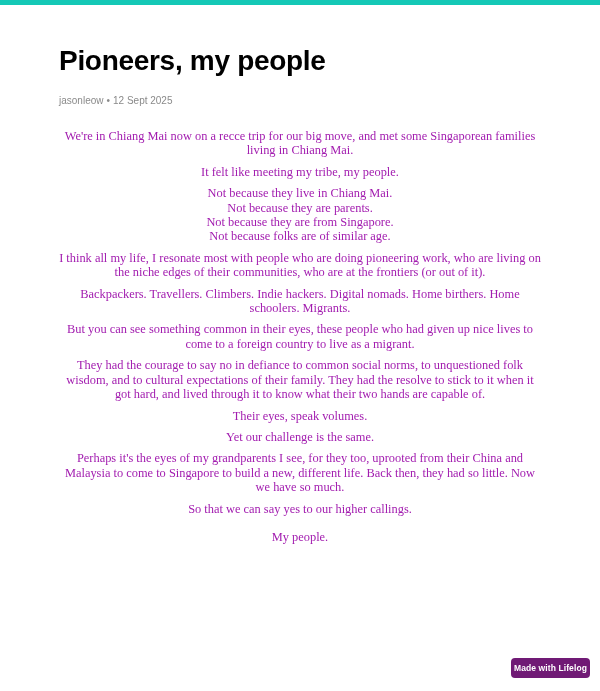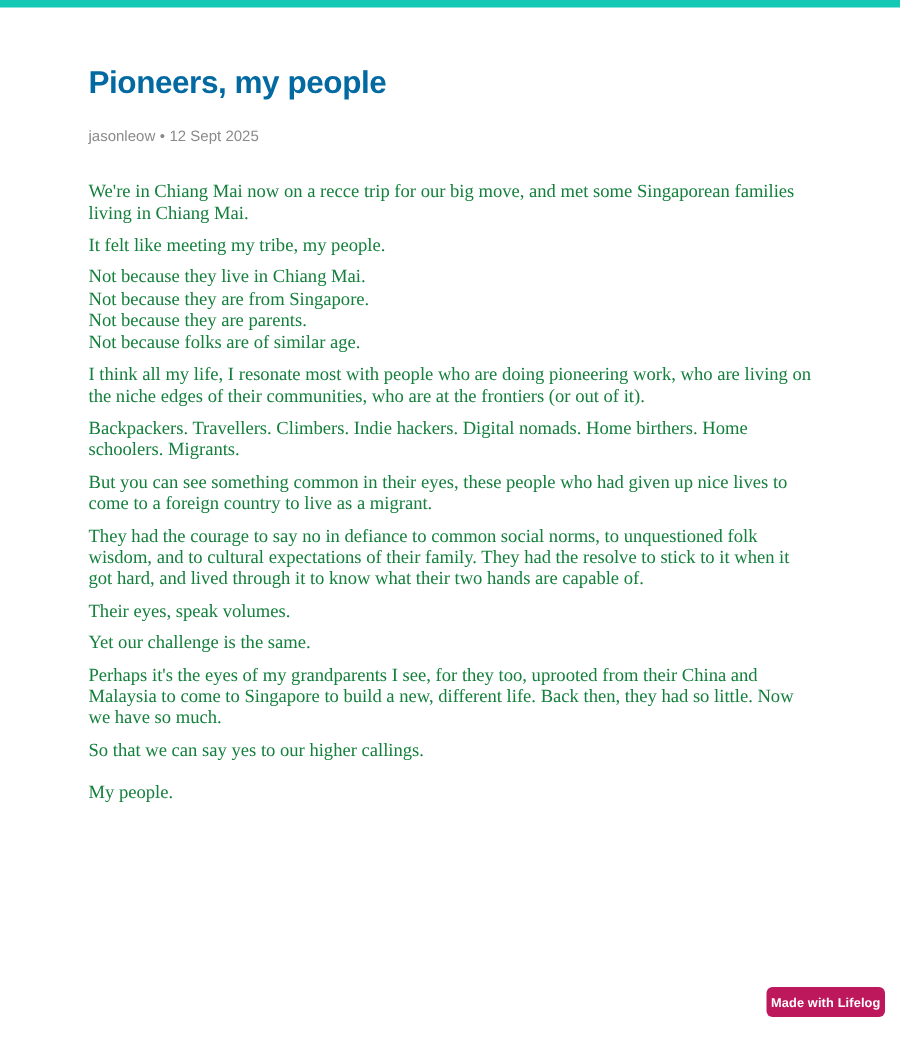--- a/index.html
+++ b/index.html
@@ -28,23 +28,23 @@
     position: absolute;
     top: 5px;
     left: 0;
     width: 600px;
     box-sizing: border-box;
     padding: 38px 59px 0 59px;
   }
 
   #page-title {
     font-family: "Liberation Sans", sans-serif;
-    font-size: 21px;
+    font-size: 28px;
     font-weight: bold;
-    color: #0369a1;
+    color: #000000;
     letter-spacing: -0.3px;
     margin: 0 0 16px 0;
     line-height: 1.25;
   }
 
   #byline {
     font-family: "Liberation Sans", sans-serif;
     font-size: 10px;
     color: #8a8a8a;
     margin: 0 0 21px 0;
@@ -52,22 +52,23 @@
     white-space: nowrap;
   }
   #byline .sep {
     margin: 0 3px;
   }
 
   .body-copy {
     font-family: "Liberation Serif", serif;
     font-size: 12.4px;
     line-height: 14.4px;
-    color: #15803d;
+    color: #a21caf;
     margin: 0;
+    text-align: center;
   }
 
   .body-copy p {
     margin: 0 0 7px 0;
   }
 
   .body-copy p:last-child {
     margin-bottom: 0;
     margin-top: 14px;
   }
@@ -79,21 +80,21 @@
     display: block;
   }
 
   #made-with-badge {
     position: absolute;
     left: 511px;
     top: 658px;
     width: 79px;
     height: 20px;
     box-sizing: border-box;
-    background: #be185d;
+    background: #701a75;
     border-radius: 4px;
     color: #ffffff;
     font-family: "Liberation Sans", sans-serif;
     font-size: 8.5px;
     font-weight: bold;
     display: flex;
     align-items: center;
     justify-content: center;
     letter-spacing: 0.1px;
     text-decoration: none;
@@ -111,22 +112,22 @@
 
   <div id="byline">
     <span>jasonleow</span><span class="sep">•</span><span>12 Sept 2025</span>
   </div>
 
   <div class="body-copy" id="article-body">
       <p>We're in Chiang Mai now on a recce trip for our big move, and met some Singaporean families living in Chiang Mai.</p>
       <p>It felt like meeting my tribe, my people.</p>
       <p class="stanza">
         <span class="line">Not because they live in Chiang Mai.</span>
+        <span class="line">Not because they are parents.</span>
         <span class="line">Not because they are from Singapore.</span>
-        <span class="line">Not because they are parents.</span>
         <span class="line">Not because folks are of similar age.</span>
       </p>
       <p>I think all my life, I resonate most with people who are doing pioneering work, who are living on the niche edges of their communities, who are at the frontiers (or out of it).</p>
       <p>Backpackers. Travellers. Climbers. Indie hackers. Digital nomads. Home birthers. Home schoolers. Migrants.</p>
       <p>But you can see something common in their eyes, these people who had given up nice lives to come to a foreign country to live as a migrant.</p>
       <p>They had the courage to say no in defiance to common social norms, to unquestioned folk wisdom, and to cultural expectations of their family. They had the resolve to stick to it when it got hard, and lived through it to know what their two hands are capable of.</p>
       <p>Their eyes, speak volumes.</p>
       <p>Yet our challenge is the same.</p>
       <p>Perhaps it's the eyes of my grandparents I see, for they too, uprooted from their China and Malaysia to come to Singapore to build a new, different life. Back then, they had so little. Now we have so much.</p>
       <p>So that we can say yes to our higher callings.</p>

